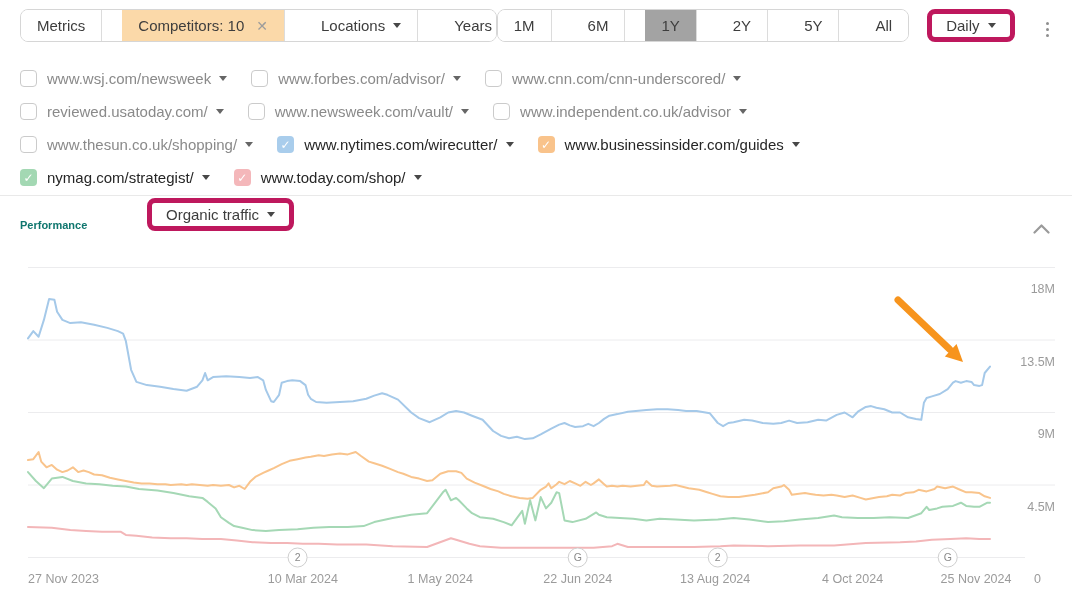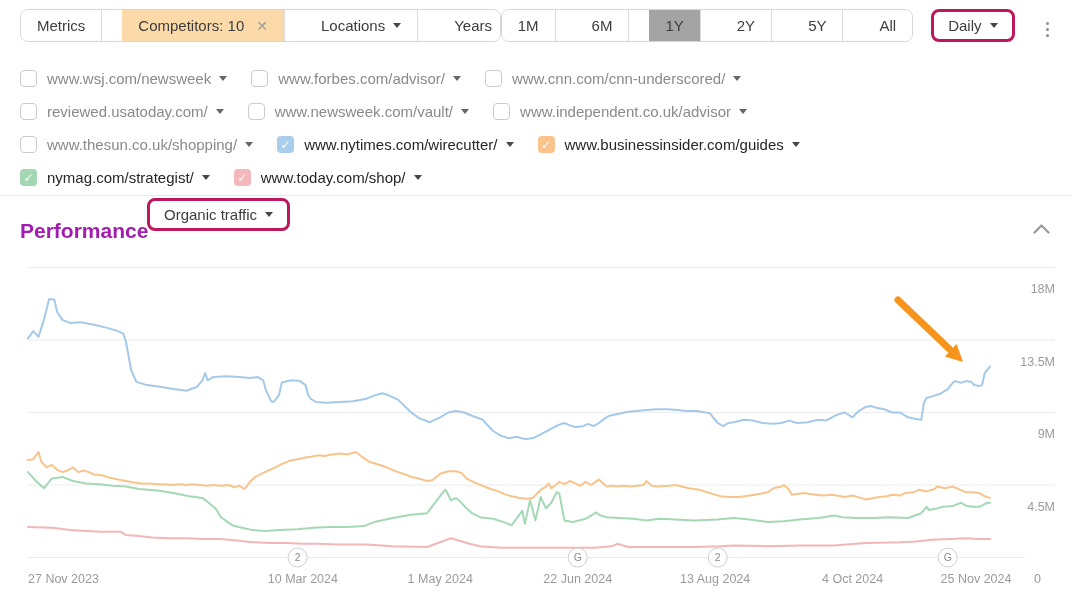--- a/index.html
+++ b/index.html
@@ -7,21 +7,21 @@
   #app{position:relative;width:1072px;height:600px;background:#fff;overflow:hidden;}
 
   
   .topbar{position:absolute;top:9px;left:20px;right:18px;display:flex;justify-content:space-between;align-items:center;}
   .btn-group{display:flex;align-items:stretch;height:33px;border:1px solid #d6d6d6;border-radius:8px;overflow:hidden;background:#fff;box-sizing:border-box;gap:20px;}
   .btn-group .seg{display:flex;align-items:center;font-size:15px;color:#3d3d3d;padding:0 16px;border-right:1px solid #dcdcdc;cursor:pointer;background:#fff;white-space:nowrap;}
   .btn-group .seg:last-child{border-right:none;}
   .seg.chip{background:#fbd9a9;}
   .seg.selected{background:#a3a3a3;}
   .chip-close{margin-left:12px;color:#9c9c9c;font-size:14px;line-height:1;}
-  .btn{display:flex;align-items:center;height:33px;box-sizing:border-box;border:3px solid #be185d;border-radius:8px;padding:0 14px;font-size:15px;color:#3d3d3d;background:#fff;cursor:pointer;white-space:nowrap;}
+  .btn{display:flex;align-items:center;height:33px;box-sizing:border-box;border:5px solid #be185d;border-radius:8px;padding:0 14px;font-size:15px;color:#3d3d3d;background:#fff;cursor:pointer;white-space:nowrap;}
   .topbar-right{display:flex;align-items:flex-end;}
   .daily-btn{margin-left:18px;}
   .kebab{display:flex;flex-direction:column;gap:2.5px;margin-left:26px;cursor:pointer;padding:5px;}
   .kebab i{width:3.5px;height:3.5px;border-radius:50%;background:#8e8e8e;}
 
   .caret{width:0;height:0;border-left:4.5px solid transparent;border-right:4.5px solid transparent;border-top:5.5px solid #666;display:inline-block;margin-left:8px;}
   .caret.dark{border-top-color:#474747;}
 
   
   .filters{position:absolute;top:62px;left:20px;}
@@ -30,21 +30,21 @@
   .cbox{width:17px;height:17px;border-radius:4px;display:flex;align-items:center;justify-content:center;flex:none;box-sizing:border-box;}
   .cbox.unchecked{background:#fff;border:1.5px solid #cbcbcb;}
   .cbox .tick{color:#fff;font-size:12px;font-weight:bold;line-height:1;}
   .comp-label{margin-left:10px;font-size:15px;}
   .comp-label.on{color:#262626;}
   .comp-label.off{color:#8a8a8a;}
 
   .divider{position:absolute;top:195px;left:0;right:0;border-top:1px solid #e9e9e9;}
 
   
-  .perf-title{position:absolute;top:219px;left:20px;font-size:21px;font-weight:bold;color:#a21caf;}
+  .perf-title{position:absolute;top:219px;left:20px;font-size:11px;font-weight:bold;color:#0f766e;}
   #metric-btn{position:absolute;top:198px;left:147px;}
   .collapse{position:absolute;top:224px;right:22px;cursor:pointer;line-height:0;}
 
   #chart-svg{position:absolute;top:0;left:0;font-family:"Liberation Sans","DejaVu Sans",sans-serif;}
 </style>
 </head>
 <body>
 
 <div id="app">
 

